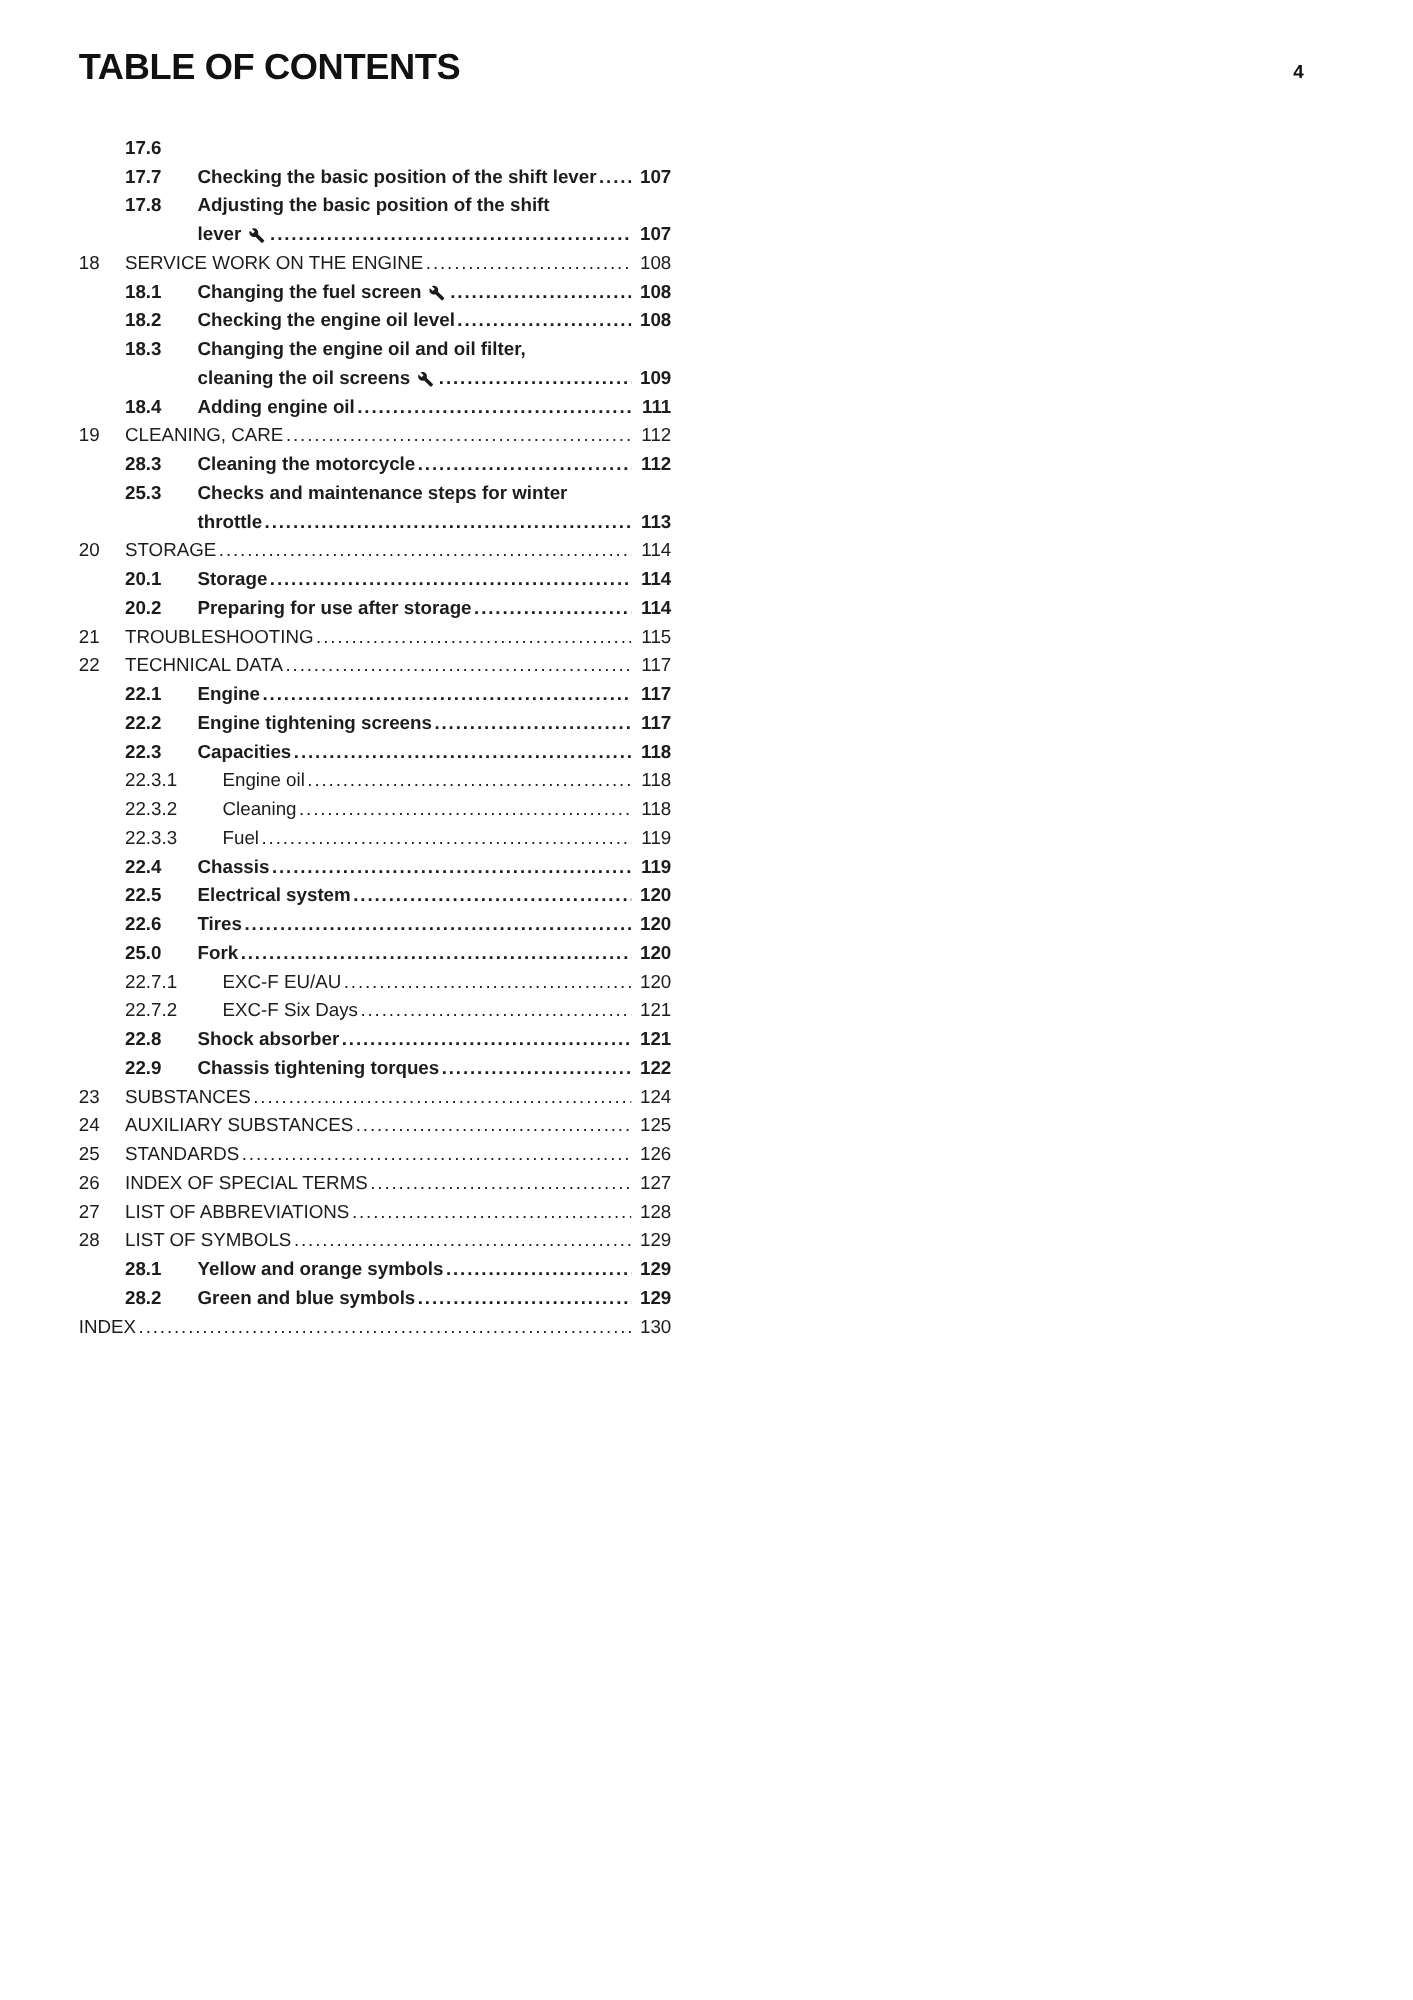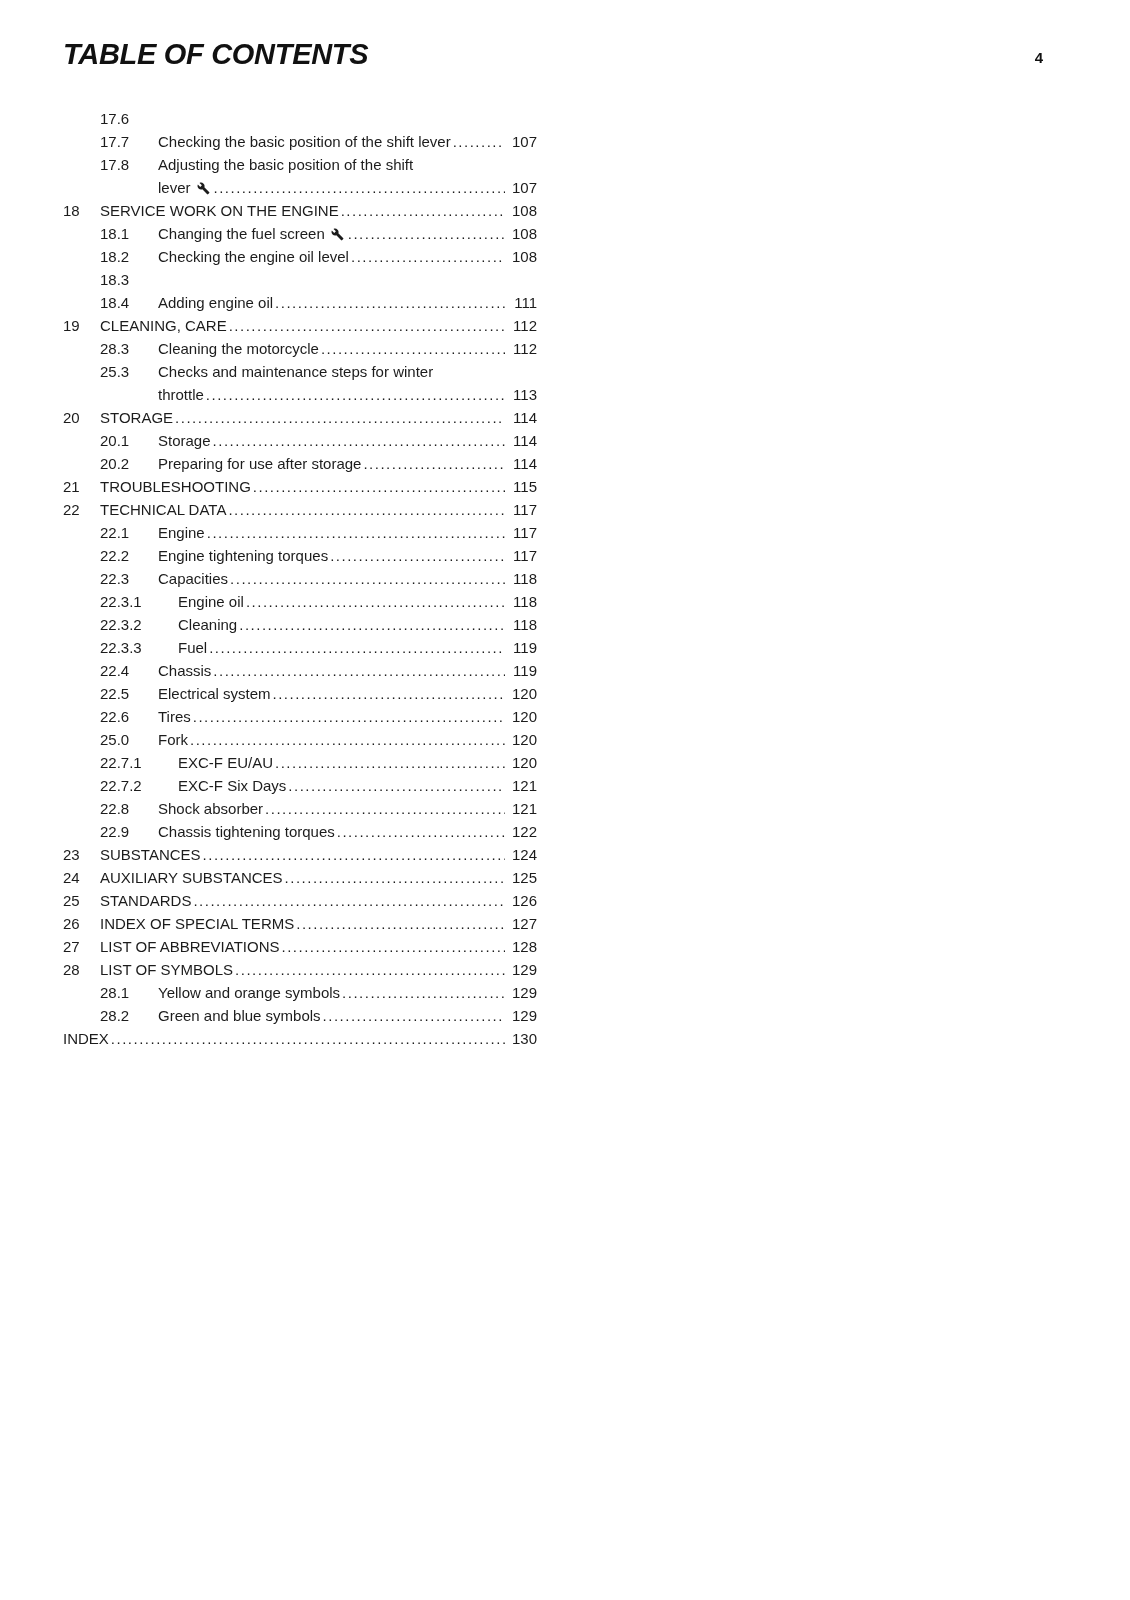--- a/index.html
+++ b/index.html
@@ -18,21 +18,20 @@
   }
   .doc-title {
     position: absolute;
     left: 63px;
     top: 38px;
     margin: 0;
     font-size: 29px;
     font-weight: 800;
     letter-spacing: -0.3px;
     color: #111111;
-    font-style: italic;
   }
   .page-number {
     position: absolute;
     right: 87px;
     top: 49px;
     font-size: 15px;
     font-weight: 700;
     color: #111111;
   }
   .toc {
@@ -44,21 +43,21 @@
     line-height: 23px;
   }
   .toc-row {
     display: flex;
     align-items: flex-start;
   }
   .toc-num {
     flex: 0 0 auto;
   }
   .toc-row.level-0 .toc-num { width: 37px; }
-  .toc-row.level-1 { padding-left: 37px; }
+  .toc-row.level-1 { padding-left: 37px; font-weight: bold; }
   .toc-row.level-1 .toc-num { width: 58px; }
   .toc-row.level-2 { padding-left: 37px; align-items: flex-end; }
   .toc-row.level-2 .toc-num { width: 78px; }
   .toc-body {
     flex: 1 1 auto;
     min-width: 0;
     display: block;
   }
   .toc-line {
     display: flex;
@@ -160,20 +159,33 @@
     <span class="toc-body">
           <div class="toc-line">
             <span class="toc-text">Checking the engine oil level</span>
             <span class="toc-dots"></span>
             <span class="toc-page">108</span>
           </div>
         </span>
   </div>
       <div class="toc-row level-1">
     <span class="toc-num">18.3</span>
+    <span class="toc-body">
+          <div class="toc-line">
+            <span class="toc-text">Changing the engine oil and oil filter,</span>
+          </div>
+          <div class="toc-line">
+            <span class="toc-text">cleaning the oil screens</span>
+            <svg class="wrench-icon" viewBox="0 0 24 24" aria-hidden="true">
+    <path fill="currentColor" d="M22.7 19l-9.1-9.1c.9-2.3.4-5-1.5-6.9-2-2-5-2.4-7.4-1.3L9 6 6 9 1.6 4.7C.4 7.1.9 10.1 2.9 12.1c1.9 1.9 4.6 2.4 6.9 1.5l9.1 9.1c.4.4 1 .4 1.4 0l2.3-2.3c.5-.4.5-1.1.1-1.4z"></path>
+  </svg>
+            <span class="toc-dots"></span>
+            <span class="toc-page">109</span>
+          </div>
+        </span>
   </div>
       <div class="toc-row level-1">
     <span class="toc-num">18.4</span>
     <span class="toc-body">
           <div class="toc-line">
             <span class="toc-text">Adding engine oil</span>
             <span class="toc-dots"></span>
             <span class="toc-page">111</span>
           </div>
         </span>
@@ -268,21 +280,21 @@
             <span class="toc-text">Engine</span>
             <span class="toc-dots"></span>
             <span class="toc-page">117</span>
           </div>
         </span>
   </div>
       <div class="toc-row level-1">
     <span class="toc-num">22.2</span>
     <span class="toc-body">
           <div class="toc-line">
-            <span class="toc-text">Engine tightening torques</span>
+            <span class="toc-text">Engine tightening screens</span>
             <span class="toc-dots"></span>
             <span class="toc-page">117</span>
           </div>
         </span>
   </div>
       <div class="toc-row level-1">
     <span class="toc-num">22.3</span>
     <span class="toc-body">
           <div class="toc-line">
             <span class="toc-text">Capacities</span>

